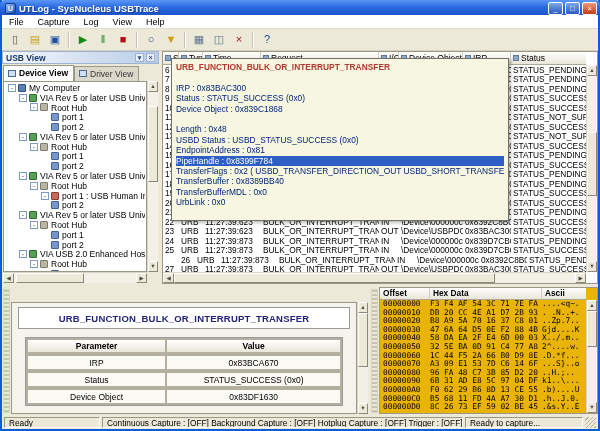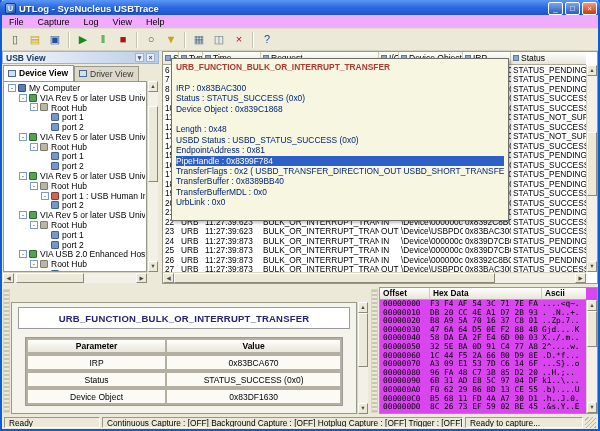--- a/index.html
+++ b/index.html
@@ -16,21 +16,21 @@
     background:linear-gradient(135deg,#9ec1f7,#1d4fb0); border:1px solid #0c3a8c;
     color:#fff; font-size:7px; font-weight:bold; text-align:center; line-height:9px; }
   #title-text { color:#fff; font-weight:bold; font-size:9.5px; text-shadow:1px 1px 1px #123a8f; flex:1; }
   .cap-btn { width:15px; height:13px; margin-left:2px; border:1px solid #fff;
     border-radius:2px; color:#fff; font-size:8px; line-height:11px; text-align:center;
     background:linear-gradient(#7ba6e8,#2a5bbf); }
   .cap-btn.close { background:linear-gradient(#ef9a7e,#c23a17); }
 
   
   #menubar { position:absolute; top:15px; left:0; right:0; height:14px;
-    display:flex; align-items:center; background:#f0abfc; border-bottom:1px solid #e0ddcd; }
+    display:flex; align-items:center; background:#ffffff; border-bottom:1px solid #e0ddcd; }
   .menu-item { padding:1px 7px; font-size:9px; }
   #toolbar { position:absolute; top:29px; left:0; right:0; height:22px;
     display:flex; align-items:center; background:#ece9d8; border-bottom:1px solid #d4d0c0; padding-left:3px; }
   .tbtn { width:20px; height:18px; border:1px solid #ece9d8; background:#ece9d8;
     display:flex; align-items:center; justify-content:center; }
   .tglyph { font-size:11px; line-height:11px; }
   .tsep { width:2px; height:16px; margin:0 3px; border-left:1px solid #c6c3b2; border-right:1px solid #fff; }
   .hcell,.hexhcell,.ptable-h { background:linear-gradient(#fefefc,#e9e6da);
     border-right:1px solid #cfccbd; border-bottom:1px solid #aba894; }
 
@@ -100,21 +100,21 @@
   .ptable-row { display:flex; }
   .ptable-h { font-weight:bold; text-align:center; height:14px; line-height:13px; font-size:8.5px; }
   .pcell { height:15px; line-height:14px; text-align:center; font-size:8.5px; background:#fbfaf5; overflow:hidden; white-space:nowrap; }
   .pcol0 { width:140px; } .pcol1 { width:176px; }
   #info-vscroll { right:0; }
 
   #bot-vsplit { position:absolute; left:366px; top:0; width:3px; height:128px; background:#ece9d8; }
 
   #hexpanel { position:absolute; left:369px; right:0; top:0; height:128px; }
   #hexpanel .vgrip { left:0; }
-  #hex-inner { position:absolute; left:8px; right:0; top:0; bottom:1px; background:#d946ef; border:1px solid #9a9887;text-decoration:underline; }
+  #hex-inner { position:absolute; left:8px; right:0; top:0; bottom:1px; background:#eab308; border:1px solid #9a9887;text-decoration:underline; }
   #hex-header { position:absolute; top:0; left:0; right:11px; height:12px; display:flex; overflow:hidden; }
   .hexhcell { font-size:8.3px; font-weight:bold; padding:0 3px; white-space:nowrap; overflow:hidden; }
   #hex-body { position:absolute; top:12px; left:0; right:11px; bottom:0; overflow:hidden;
     font-family:"DejaVu Sans Mono", monospace; font-size:7.8px; }
   .hexrow { display:flex; height:8.6px; line-height:8.6px; white-space:pre; }
   .hx-off { width:50px; min-width:50px; padding-left:3px; }
   .hx-hex { width:112px; min-width:112px; }
   .hx-asc { flex:1; overflow:hidden; }
 
   
@@ -575,21 +575,21 @@
             <span class="tcell" style="width: 16px; min-width: 16px;">25</span>
             <span class="tcell" style="width: 24px; min-width: 24px;">URB</span>
             <span class="tcell" style="width: 58px; min-width: 58px;">11:27:39:873</span>
             <span class="tcell" style="width: 118px; min-width: 118px;">BULK_OR_INTERRUPT_TRANSFER</span>
             <span class="tcell" style="width: 20px; min-width: 20px;">IN</span>
             <span class="tcell" style="width: 64px; min-width: 64px;">\Device\000000c6</span>
             <span class="tcell" style="width: 48px; min-width: 48px;">0x839D7CB0</span>
             <span class="tcell" style="width: 96px; min-width: 96px;">STATUS_SUCCESS</span>
           </div>
           <div class="trow">
-            <span class="tcell" style="width: 16px; min-width: 16px;">26</span>
+            <span class="tcell" style="width: 16px; min-width: 16px; margin-left: 16px;">26</span>
             <span class="tcell" style="width: 24px; min-width: 24px;">URB</span>
             <span class="tcell" style="width: 58px; min-width: 58px;">11:27:39:873</span>
             <span class="tcell" style="width: 118px; min-width: 118px;">BULK_OR_INTERRUPT_TRANSFER</span>
             <span class="tcell" style="width: 20px; min-width: 20px;">IN</span>
             <span class="tcell" style="width: 64px; min-width: 64px;">\Device\000000c6</span>
             <span class="tcell" style="width: 48px; min-width: 48px;">0x8392C8B0</span>
             <span class="tcell" style="width: 96px; min-width: 96px;">STATUS_PENDING</span>
           </div>
           <div class="trow">
             <span class="tcell" style="width: 16px; min-width: 16px;">27</span>

